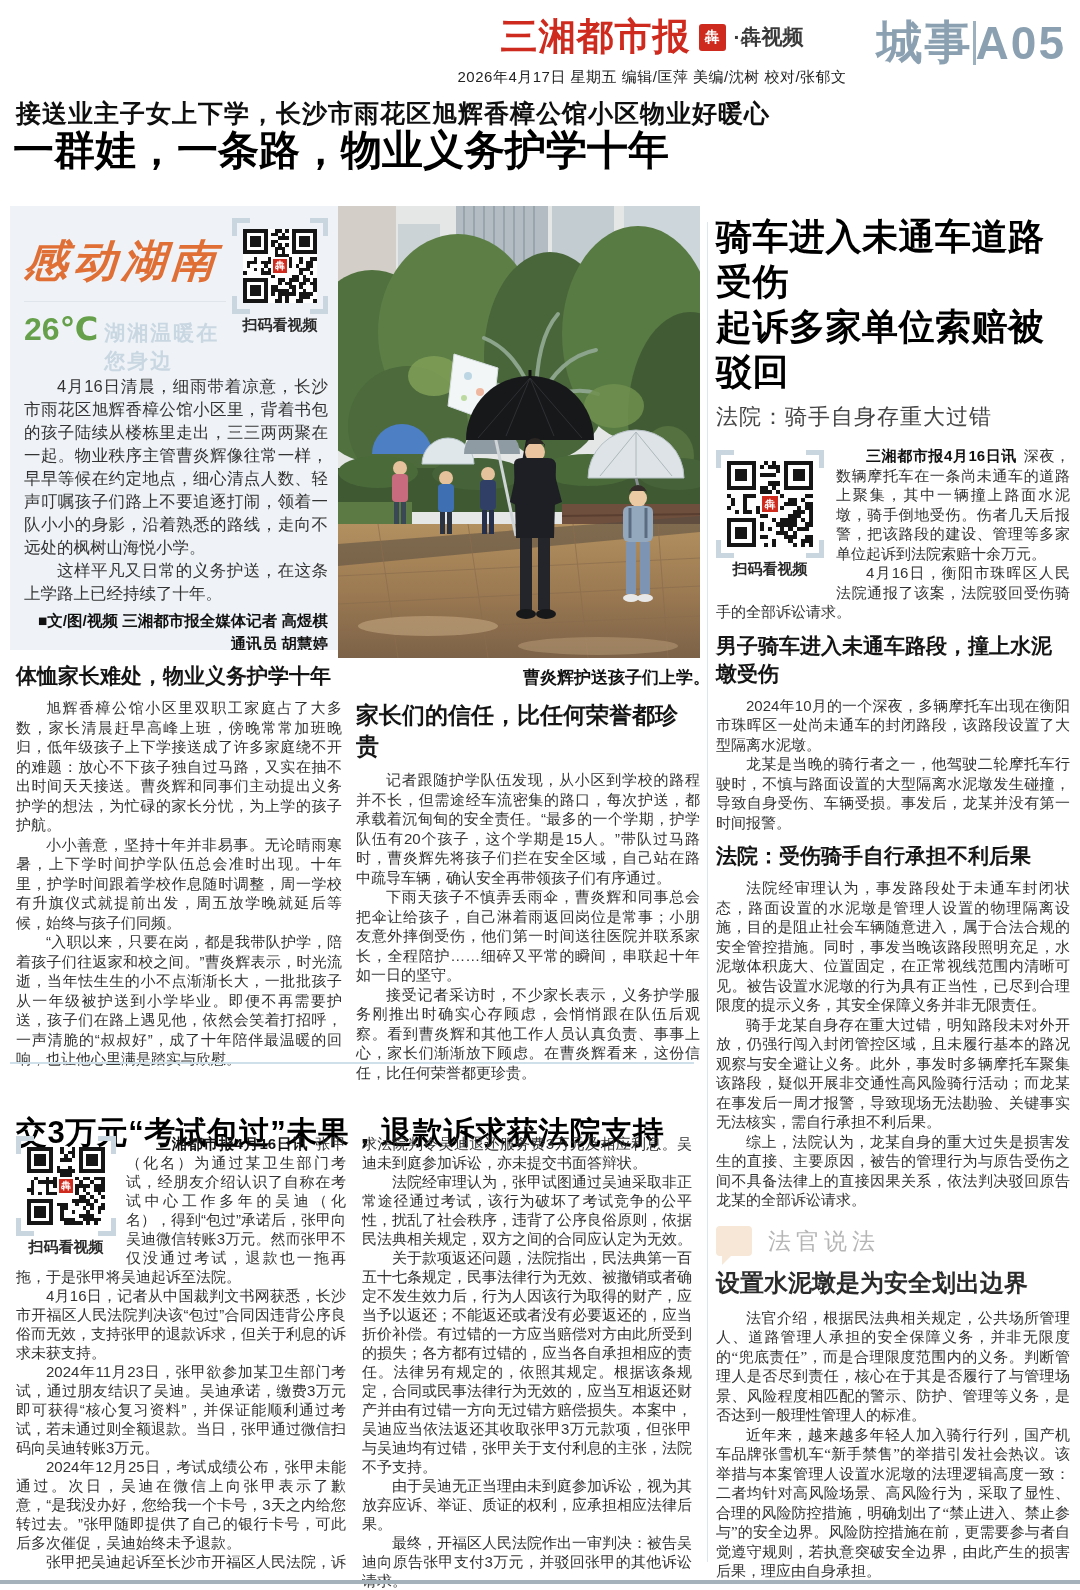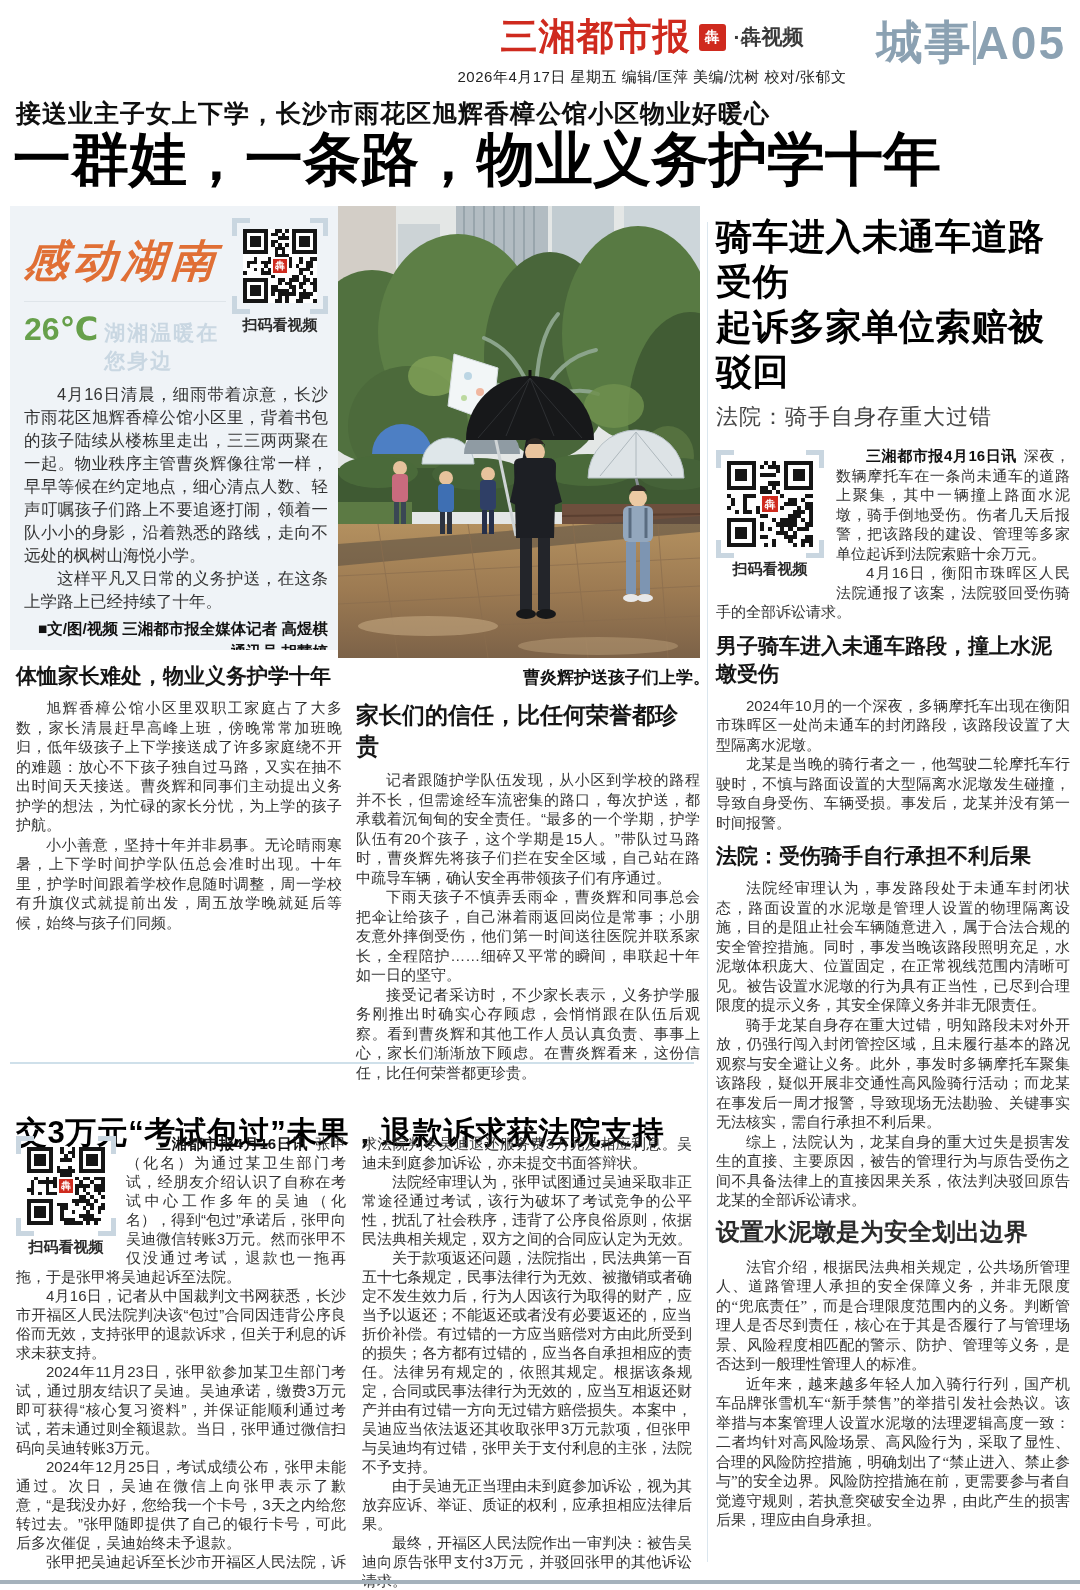--- a/index.html
+++ b/index.html
@@ -13,21 +13,21 @@
   .masthead { font-size:37px; font-weight:900; color:#cf2a1e; letter-spacing:1px; }
   .masthead-badge { width:27px; height:27px; background:#cf2a1e; color:#fff; font-size:15px; font-weight:700; display:flex; align-items:center; justify-content:center; border-radius:3px; }
   .masthead-suffix { font-size:21px; font-weight:700; color:#3a3a3a; }
   .dateline { margin-top:6px; font-size:15px; color:#222; letter-spacing:0.5px; }
   .section-wrap { display:flex; align-items:center; margin-top:0; }
   .section-name, .page-no { font-size:46px; font-weight:800; color:#8ba1b2; letter-spacing:2px; }
   .section-vline { width:3px; height:44px; background:#9db0be; }
 
   
   .kicker { position:absolute; left:16px; top:97px; font-size:25px; font-weight:700; color:#0f0f0f; letter-spacing:1px; }
-  .main-headline { position:absolute; left:13px; top:128px; font-size:58px; font-weight:900; color:#000; letter-spacing:0px; line-height:1.08; }
+  .main-headline { position:absolute; left:13px; top:128px; font-size:41px; font-weight:900; color:#000; letter-spacing:0px; line-height:1.08; }
 
   
   .left-panel { position:absolute; left:10px; top:206px; width:332px; height:444px; background:#eff3f7; padding:12px 14px 8px; overflow:hidden; }
   .brand-row { display:flex; gap:6px; align-items:flex-start; }
   .brand { flex:1; padding-top:14px; }
   .brand-title { font-family:"Liberation Serif","DejaVu Serif",serif; font-style:italic; font-size:44px; font-weight:700; color:#e06f35; letter-spacing:5px; transform:skewX(-4deg); }
   .brand-temp-row { display:flex; align-items:baseline; gap:6px; border-top:1px solid #dfe5ea; margin-top:10px; padding-top:8px; }
   .brand-temp { font-size:32px; font-weight:800; color:#67a04b; }
   .brand-tagline { font-size:21px; font-weight:700; color:#c9d7e2; letter-spacing:2px; }
 
@@ -39,21 +39,21 @@
   .corner.tr { top:0; right:0; border-left:none; border-bottom:none; }
   .corner.bl { bottom:0; left:0; border-right:none; border-top:none; }
   .corner.br { bottom:0; right:0; border-left:none; border-top:none; }
   .qr { background:#fff; position:relative; }
   .qr-badge { position:absolute; top:50%; left:50%; transform:translate(-50%,-50%); background:#cf2a1e; color:#fff; font-weight:700; display:flex; align-items:center; justify-content:center; border:2px solid #fff; }
   .qr-caption { font-size:15px; font-weight:700; color:#2c2c2c; margin-top:2px; }
   .left-panel .qr { width:74px; height:74px; }
   .left-panel .qr-badge { width:18px; height:18px; font-size:10px; }
 
   
-  .panel-lead { margin-top:8px; }
+  .panel-lead { }
   .panel-lead p { font-size:16.5px; line-height:23px; color:#333; text-indent:2em; text-align:justify; word-break:break-all; }
   .panel-byline { margin-top:4px; text-align:right; font-weight:700; font-size:15.5px; color:#111; line-height:23px; }
 
   
   .para { font-size:15px; line-height:19.5px; color:#333; text-indent:2em; text-align:justify; word-break:break-all; }
   .sec-heading { font-size:21px; font-weight:800; color:#151515; margin:10px 0 8px; clear:left; }
   .lead-in { font-weight:700; color:#111; margin-right:7px; }
 
   .left-section { position:absolute; left:16px; top:662px; width:326px; }
   .left-section .sec-heading { margin-top:0; }
@@ -280,20 +280,21 @@
       <div data-name="byline-line">■文/图/视频 三湘都市报全媒体记者 高煜棋</div>
       <div data-name="byline-line">通讯员 胡慧婷</div>
     </div>
   </div>
 
   <div class="left-section" data-name="lead-section-1">
     <h3 class="sec-heading" data-name="section-heading">体恤家长难处，物业义务护学十年</h3>
     <div data-name="section-body">
         <p class="para" data-name="paragraph">旭辉香樟公馆小区里双职工家庭占了大多数，家长清晨赶早高峰上班，傍晚常常加班晚归，低年级孩子上下学接送成了许多家庭绕不开的难题：放心不下孩子独自过马路，又实在抽不出时间天天接送。曹炎辉和同事们主动提出义务护学的想法，为忙碌的家长分忧，为上学的孩子护航。</p>
         <p class="para" data-name="paragraph">小小善意，坚持十年并非易事。无论晴雨寒暑，上下学时间护学队伍总会准时出现。十年里，护学时间跟着学校作息随时调整，周一学校有升旗仪式就提前出发，周五放学晚就延后等候，始终与孩子们同频。</p>
+        <p class="para" data-name="paragraph">“入职以来，只要在岗，都是我带队护学，陪着孩子们往返家和校之间。”曹炎辉表示，时光流逝，当年怯生生的小不点渐渐长大，一批批孩子从一年级被护送到小学毕业。即便不再需要护送，孩子们在路上遇见他，依然会笑着打招呼，一声清脆的“叔叔好”，成了十年陪伴最温暖的回响，也让他心里满是踏实与欣慰。</p>
       </div>
   </div>
 
   <div class="photo" data-name="news-photo">
     <svg viewBox="0 0 362 452" preserveAspectRatio="none" data-name="photo-illustration">
       <rect width="362" height="452" fill="#e4e7e6"></rect>
 
       <rect x="0" y="0" width="58" height="118" fill="#d3cec7"></rect>
       <rect x="60" y="18" width="42" height="100" fill="#ccd3d6"></rect>
       <rect x="118" y="0" width="92" height="158" fill="#b2bcc2"></rect>
@@ -584,20 +585,24 @@
       <div data-name="section-body">
           <p class="para" data-name="paragraph">2024年10月的一个深夜，多辆摩托车出现在衡阳市珠晖区一处尚未通车的封闭路段，该路段设置了大型隔离水泥墩。</p>
           <p class="para" data-name="paragraph">龙某是当晚的骑行者之一，他驾驶二轮摩托车行驶时，不慎与路面设置的大型隔离水泥墩发生碰撞，导致自身受伤、车辆受损。事发后，龙某并没有第一时间报警。</p>
         </div>
       <h3 class="sec-heading" data-name="section-heading">法院：受伤骑手自行承担不利后果</h3>
       <div data-name="section-body">
           <p class="para" data-name="paragraph">法院经审理认为，事发路段处于未通车封闭状态，路面设置的水泥墩是管理人设置的物理隔离设施，目的是阻止社会车辆随意进入，属于合法合规的安全管控措施。同时，事发当晚该路段照明充足，水泥墩体积庞大、位置固定，在正常视线范围内清晰可见。被告设置水泥墩的行为具有正当性，已尽到合理限度的提示义务，其安全保障义务并非无限责任。</p>
           <p class="para" data-name="paragraph">骑手龙某自身存在重大过错，明知路段未对外开放，仍强行闯入封闭管控区域，且未履行基本的路况观察与安全避让义务。此外，事发时多辆摩托车聚集该路段，疑似开展非交通性高风险骑行活动；而龙某在事发后一周才报警，导致现场无法勘验、关键事实无法核实，需自行承担不利后果。</p>
           <p class="para" data-name="paragraph">综上，法院认为，龙某自身的重大过失是损害发生的直接、主要原因，被告的管理行为与原告受伤之间不具备法律上的直接因果关系，依法判决驳回原告龙某的全部诉讼请求。</p>
         </div>
+      <div class="shuofa-label" data-name="judge-commentary-label">
+        <span class="shuofa-bubble" data-name="speech-bubble-icon"></span>
+        <span class="shuofa-label-text" data-name="label-text">法官说法</span>
+      </div>
       <h3 class="shuofa-heading" data-name="commentary-heading">设置水泥墩是为安全划出边界</h3>
       <div data-name="commentary-body">
           <p class="para kai" data-name="paragraph">法官介绍，根据民法典相关规定，公共场所管理人、道路管理人承担的安全保障义务，并非无限度的“兜底责任”，而是合理限度范围内的义务。判断管理人是否尽到责任，核心在于其是否履行了与管理场景、风险程度相匹配的警示、防护、管理等义务，是否达到一般理性管理人的标准。</p>
           <p class="para kai" data-name="paragraph">近年来，越来越多年轻人加入骑行行列，国产机车品牌张雪机车“新手禁售”的举措引发社会热议。该举措与本案管理人设置水泥墩的法理逻辑高度一致：二者均针对高风险场景、高风险行为，采取了显性、合理的风险防控措施，明确划出了“禁止进入、禁止参与”的安全边界。风险防控措施在前，更需要参与者自觉遵守规则，若执意突破安全边界，由此产生的损害后果，理应由自身承担。</p>
         </div>
 
     </div>
   </div>
 
   <div class="hdivider" data-name="story-divider"></div>

